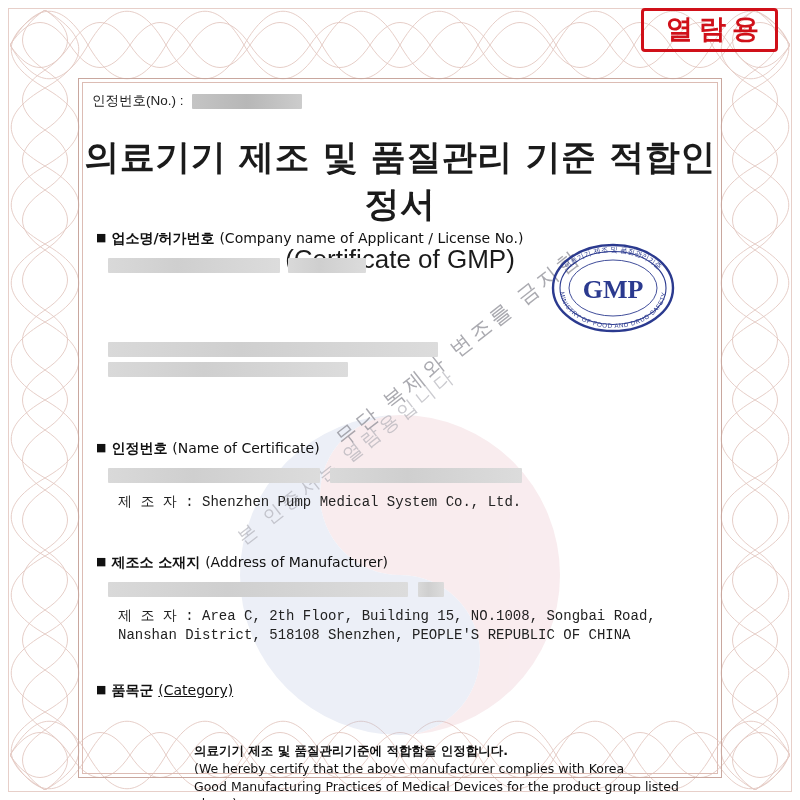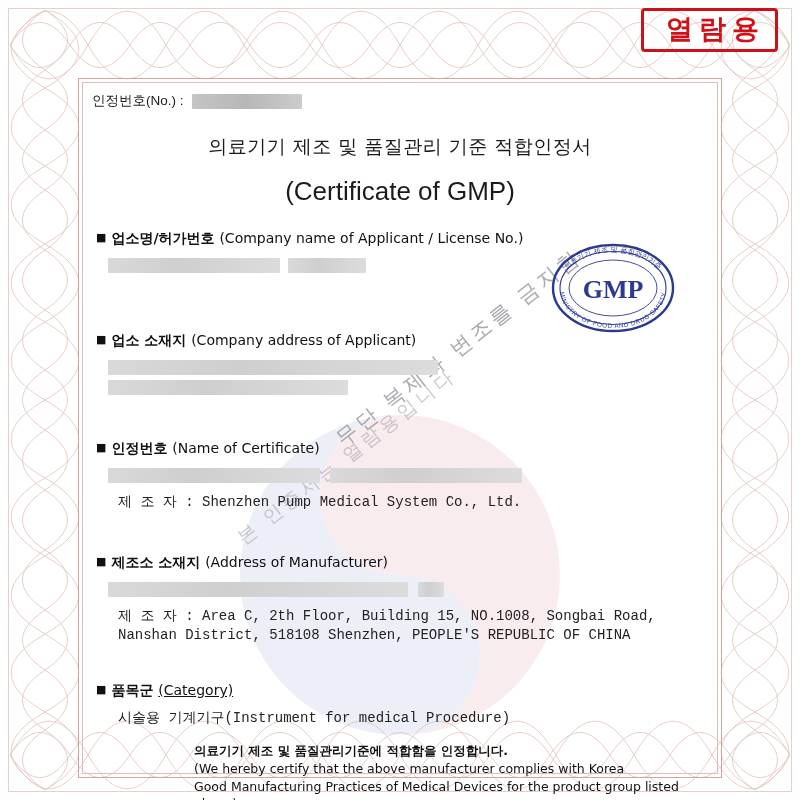--- a/index.html
+++ b/index.html
@@ -159,22 +159,22 @@
 
   .title-block {
     position: absolute;
     top: 52px;
     left: 0;
     width: 636px;
     text-align: center;
     color: #1b1b1b;
   }
   .title-ko {
-    font-size: 19px;
-    font-weight: normal;
+    font-size: 35px;
+    font-weight: bold;
     letter-spacing: 0.5px;
     font-family: "DejaVu Sans", sans-serif;
   }
   .title-en {
     font-size: 26px;
     margin-top: 16px;
     font-family: Liberation Sans, sans-serif;
   }
 
   .section {
@@ -322,24 +322,20 @@
         <span class="sq">■</span><span>업소명/허가번호</span>
         <span style="font-weight:normal;">(Company name of Applicant / License No.)</span>
       </div>
       <div style="margin-top:8px;margin-left:12px;">
         <span class="redact" style="width:172px;height:15px;"></span>
         <span class="redact" style="width:78px;height:15px;margin-left:4px;"></span>
       </div>
     </div>
 
     <div class="section" style="top:250px;">
-      <div class="sec-head">
-        <span class="sq">■</span><span>업소 소재지</span>
-        <span style="font-weight:normal;">(Company address of Applicant)</span>
-      </div>
       <div style="margin-top:8px;margin-left:12px;">
         <span class="redact" style="width:330px;height:15px;"></span><br>
         <span class="redact" style="width:240px;height:15px;margin-top:4px;"></span>
       </div>
     </div>
 
     <div class="section" style="top:358px;">
       <div class="sec-head">
         <span class="sq">■</span><span>인정번호</span>
         <span style="font-weight:normal;">(Name of Certificate)</span>
@@ -361,21 +357,20 @@
         <span class="redact" style="width:26px;height:15px;margin-left:6px;"></span>
       </div>
       <div class="sec-sub">제 조 자 : Area C, 2th Floor, Building 15, NO.1008, Songbai Road, Nanshan District, 518108 Shenzhen, PEOPLE'S REPUBLIC OF CHINA</div>
     </div>
 
     <div class="section" style="top:600px;">
       <div class="sec-head">
         <span class="sq">■</span><span>품목군</span>
         <span style="font-weight:normal;text-decoration:underline;">(Category)</span>
       </div>
-      <div class="sec-sub">시술용 기계기구(Instrument for medical Procedure)</div>
     </div>
 
     <div class="footer-note">
       <div class="ko">의료기기 제조 및 품질관리기준에 적합함을 인정합니다.</div>
       <div>(We hereby certify that the above manufacturer complies with Korea</div>
       <div>Good Manufacturing Practices of Medical Devices for the product group listed above)</div>
     </div>
 
   </div>
 </div>

